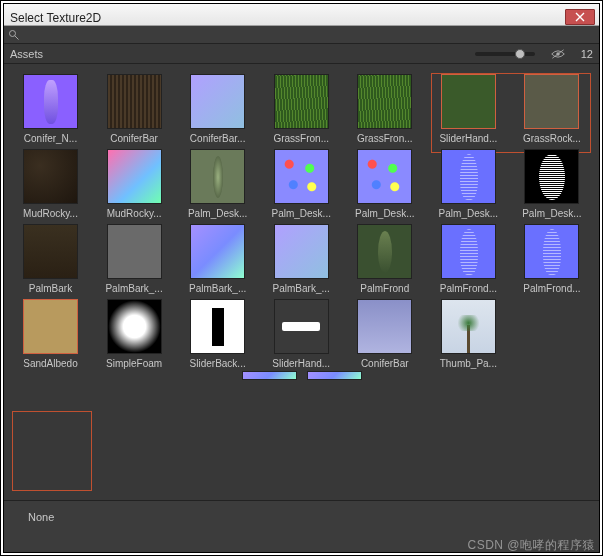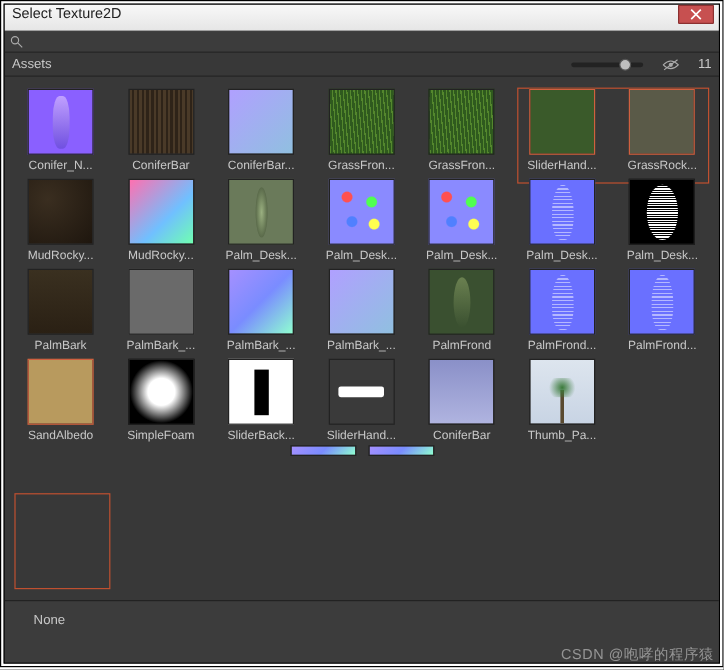--- a/index.html
+++ b/index.html
@@ -25,21 +25,21 @@
     position: absolute;
     inset: 2px;
     background: #383838;
     display: flex;
     flex-direction: column;
   }
   .titlebar {
     background: linear-gradient(to bottom, #f8f8f8, #e6e6e6);
     color: #333;
     display: flex;
-    align-items: flex-start;
+    align-items: flex-end;
     height: 22px;
     padding: 0 4px 0 6px;
     border-bottom: 1px solid #a0a0a0;
     font-size: 12px;
   }
   .titlebar .title { flex: 1; font-size: 12px; font-weight: 400; color:#222; }
   .close-btn {
     width: 30px; height: 16px;
     background: #c75050;
     color: #fff;
@@ -220,21 +220,21 @@
   <div class="assets-row">
     <span class="tab-label">Assets</span>
     <div class="slider">
           <div class="knob"></div>
         </div>
     <svg class="eye" viewBox="0 0 20 14">
           <path d="M1 7 Q10 -2 19 7 Q10 16 1 7 Z" fill="none" stroke="#aaa" stroke-width="1.3"></path>
           <circle cx="10" cy="7" r="2.5" fill="#aaa"></circle>
           <line x1="2" y1="13" x2="18" y2="1" stroke="#aaa" stroke-width="1.3"></line>
         </svg>
-    <span>11</span>
+    <span>12</span>
   </div>
 
   <div class="grid-area">
     <div class="red-group group-tr"></div>
     <div class="red-group group-bl"></div>
     <div class="grid" id="grid">
           <div class="cell">
             <div class="thumb conifer"></div>
             <div class="cell-label">Conifer_N...</div>
           </div>

